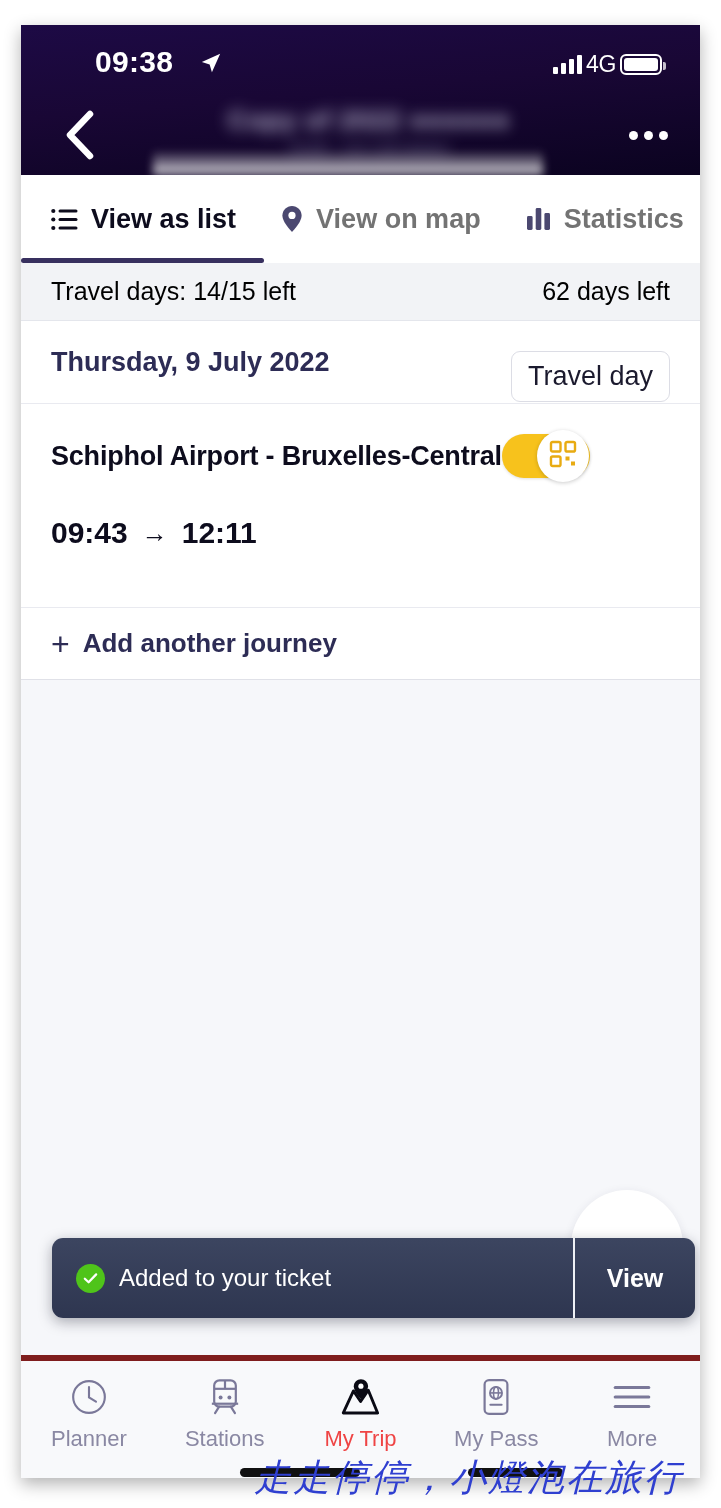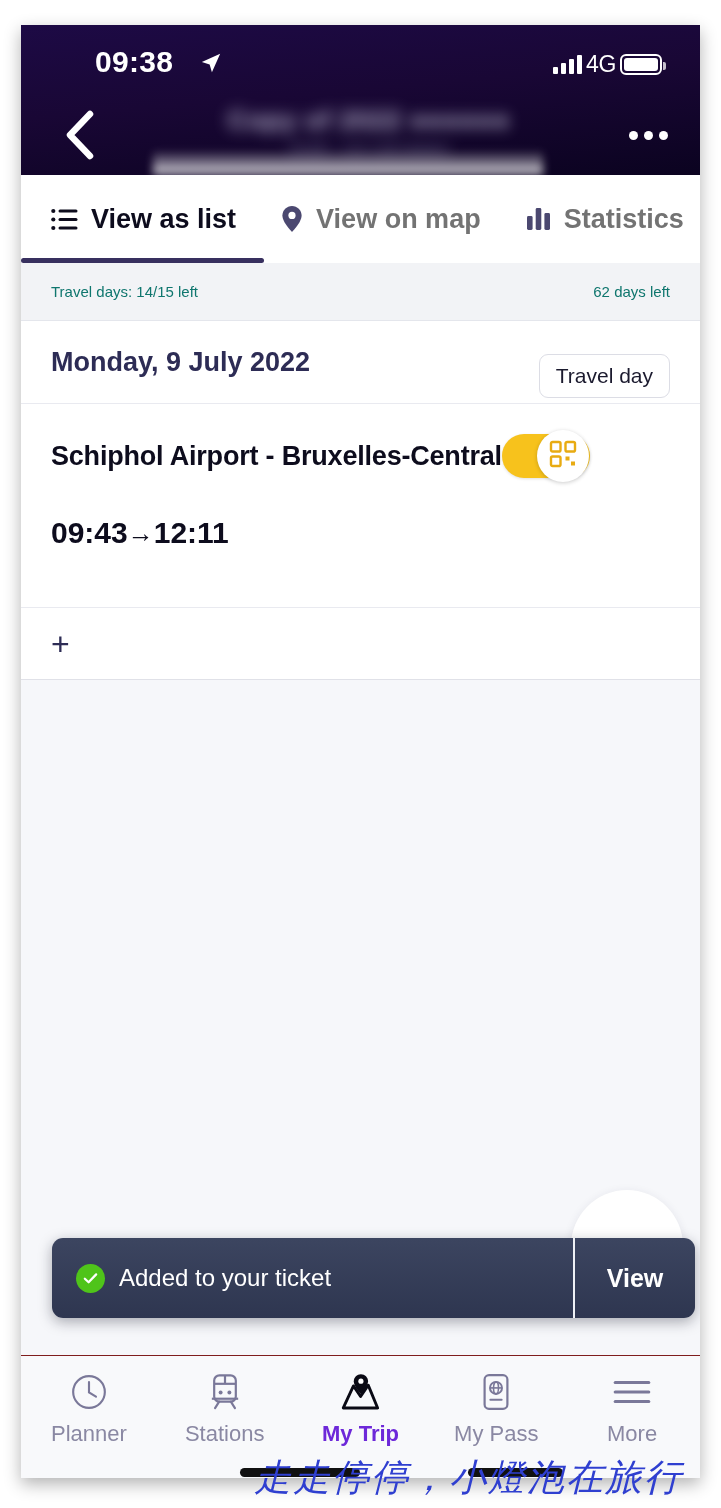--- a/index.html
+++ b/index.html
@@ -181,22 +181,22 @@
   .daysbar {
     height: 58px;
     background: #f2f3f6;
     border-bottom: 1px solid #e4e6ec;
     display: flex;
     align-items: center;
     justify-content: space-between;
     padding: 0 30px;
   }
   .daysbar div {
-    font-size: 15px;
-    color: #0f766e;
+    font-size: 25px;
+    color: #000000;
   }
 
   
   .daterow {
     background: #ffffff;
     height: 83px;
     display: flex;
     align-items: center;
     justify-content: space-between;
     padding: 0 30px;
@@ -205,21 +205,21 @@
   .date-title {
     font-size: 27px;
     font-weight: bold;
     color: #2d2c55;
   }
   .badge {
     border: 1.6px solid #dcdde5;
     border-radius: 9px;
     background: #fff;
     padding: 9px 16px;
-    font-size: 21px;
+    font-size: 27px;
     color: #1b1a2e;
     cursor: pointer;
     margin-top: 28px;
   }
 
   
   .journey {
     background: #ffffff;
     padding: 30px 30px 0 30px;
     border-bottom: 1px solid #e9eaf0;
@@ -260,20 +260,21 @@
     display: flex;
     align-items: center;
     justify-content: space-between;
   }
   .j-times {
     font-size: 30px;
     font-weight: bold;
     color: #0d0c1d;
     display: flex;
     align-items: center;
+    gap: 14px;
   }
   .j-meta {
     display: flex;
     align-items: center;
     gap: 9px;
     color: #2a2948;
     font-size: 23px;
   }
   .j-meta .gap { width: 11px; }
 
@@ -369,42 +370,42 @@
     cursor: pointer;
   }
 
   
   .bottomnav {
     position: absolute;
     left: 0; bottom: 0;
     width: 100%;
     height: 123px;
     background: #f8f9fb;
-    border-top: 1px solid #7f1d1d;
+    border-top: 6px solid #7f1d1d;
     display: flex;
     align-items: flex-start;
     padding-top: 16px;
     text-align: right;
   }
   .nav-item {
     flex: 1;
     display: flex;
     flex-direction: column;
     align-items: center;
     gap: 9px;
     cursor: pointer;
   }
   .nav-ico { height: 40px; display: flex; align-items: center; }
   .nav-lbl {
     font-size: 22px;
     color: #8a88a3;
   }
   .nav-item.active .nav-lbl {
-    color: #6d28d9;
-    font-weight: bold;
+    color: #ef4444;
+    font-weight: normal;
   }
 
   
   .watermark {
     position: absolute;
     left: 236px; top: 1448px;
     width: 470px; height: 60px;
     z-index: 50;
     pointer-events: none;
   }
@@ -495,21 +496,21 @@
       <span class="tab-label">Statistics</span>
     </div>
   </div>
 
   <div class="daysbar">
     <div>Travel days: 14/15 left</div>
     <div>62 days left</div>
   </div>
 
   <div class="daterow">
-    <div class="date-title">Monday, 9 July 2022</div>
+    <div class="date-title">Thursday, 9 July 2022</div>
     <div class="badge">Travel day</div>
   </div>
 
   <div class="journey">
     <div class="j-top">
       <div class="j-route">Schiphol Airport - Bruxelles-Central</div>
       <div class="toggle">
         <span class="knob">
           <span>
             <svg width="28" height="28" viewBox="0 0 28 28">
@@ -528,20 +529,21 @@
       <div class="j-times">
         <span>09:43</span>
         <span style="font-weight:400;font-size:26px;">→</span>
         <span>12:11</span>
       </div>
     </div>
   </div>
 
   <div class="addrow">
     <span class="plus">+</span>
+    <span class="lbl">Add another journey</span>
   </div>
 
   <div class="body-empty">
     <div class="fab">
       <span class="dot"></span>
     </div>
   </div>
 
   <div class="toast-wrap">
     <div class="toast">

